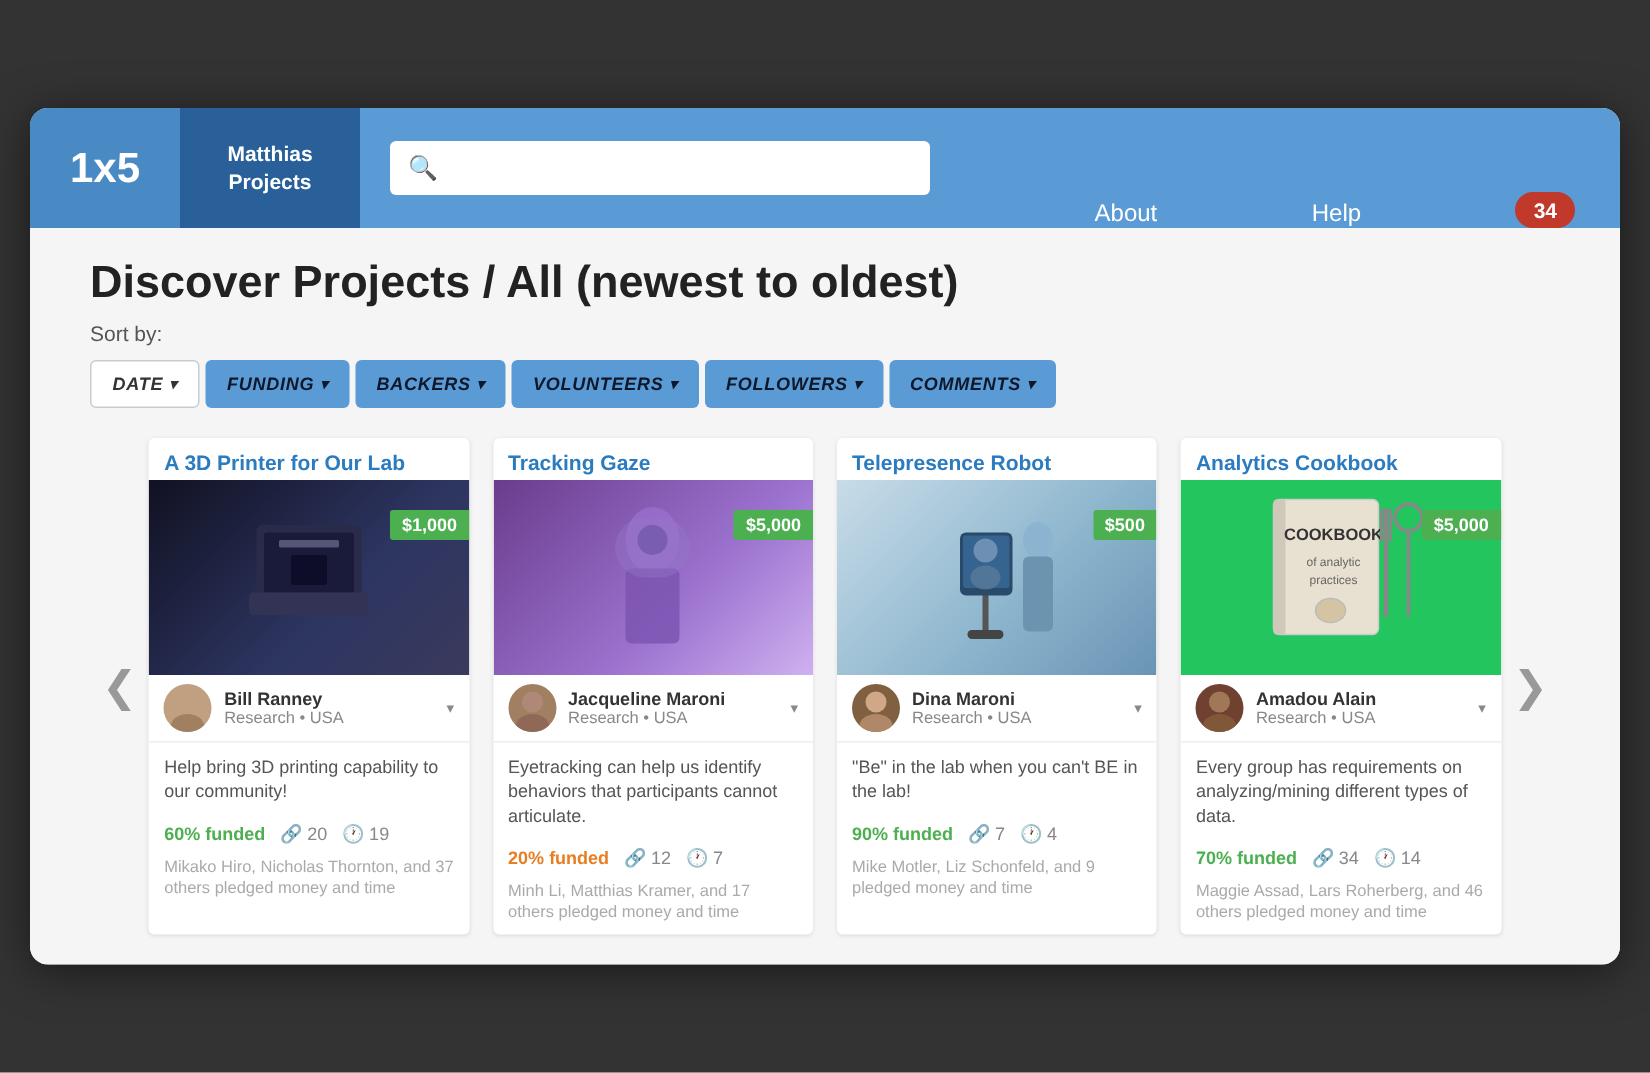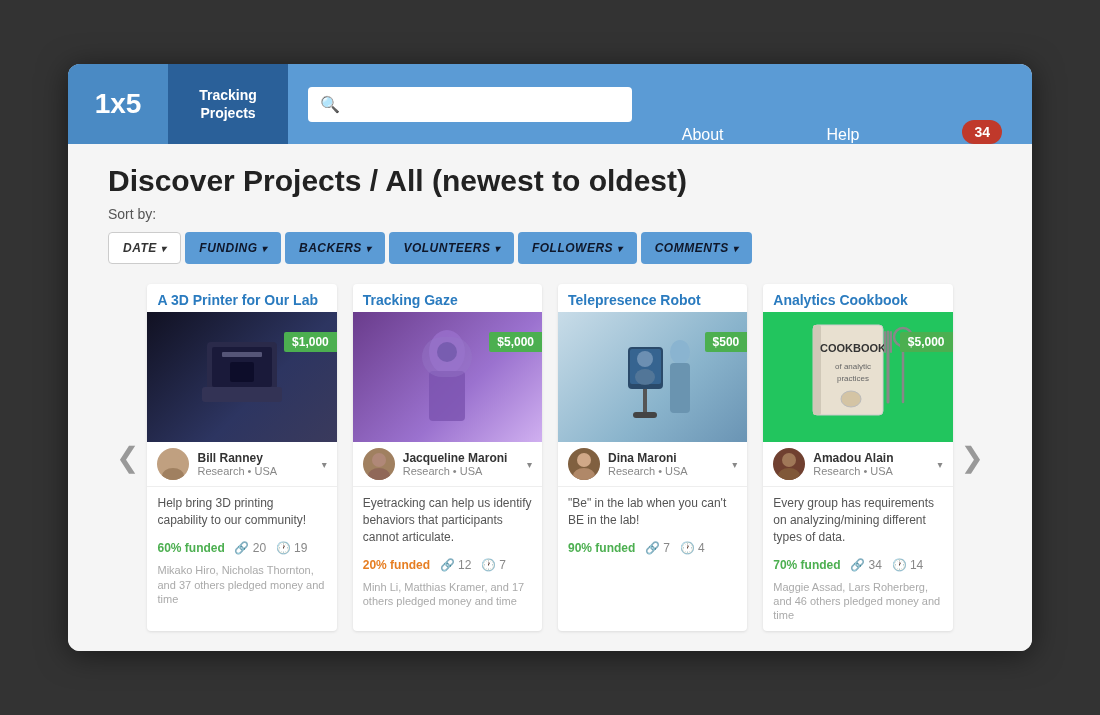--- a/index.html
+++ b/index.html
@@ -5,21 +5,21 @@
     * { box-sizing: border-box; margin: 0; padding: 0; }
     body {
       background: #333;
       display: flex;
       justify-content: center;
       align-items: center;
       min-height: 100vh;
       font-family: Arial, Helvetica, sans-serif;
     }
     .window {
-      width: 964px;
+      width: 1060px;
       background: #f0f0f0;
       border-radius: 12px;
       overflow: hidden;
       box-shadow: 0 4px 30px rgba(0,0,0,0.5);
     }
     
     .header {
       background: #5b9bd5;
       display: flex;
       align-items: stretch;
@@ -274,21 +274,21 @@
 <body>
 
 <div class="window">
 
   <div class="header">
     <div class="logo-area">
       <span class="logo-text">1x5</span>
     </div>
     <div class="nav-discover">
       <div class="nav-discover-text">
-        <div>Tracking</div>
+        <div>Matthias</div>
         <div>Projects</div>
       </div>
     </div>
     <div class="search-area">
       <div class="search-box">
         <span class="search-icon">🔍</span>
         <input class="search-input" type="text" placeholder="" style="">
       </div>
     </div>
     <div class="nav-right">
@@ -464,20 +464,21 @@
             <span class="stat-funded green">90% funded</span>
             <span class="stat-item">
               <span class="stat-icon">🔗</span>
               <span>7</span>
             </span>
             <span class="stat-item">
               <span class="stat-icon">🕐</span>
               <span>4</span>
             </span>
           </div>
+          <div class="project-backers">Mike Motler, Liz Schonfeld, and 9 pledged money and time</div>
         </div>
 
         <div class="project-card">
           <div class="project-title">Analytics Cookbook</div>
           <div class="project-image-wrap">
             <div style="width:100%;height:100%;background:#22c55e;display:flex;align-items:center;justify-content:center;">
               <svg width="110" height="120" viewBox="0 0 110 120">
 
                 <rect x="10" y="8" width="70" height="90" rx="4" fill="#e8e0d0" stroke="#ccc" stroke-width="1"></rect>
                 <rect x="10" y="8" width="8" height="90" rx="2" fill="#d0c8b8"></rect>

